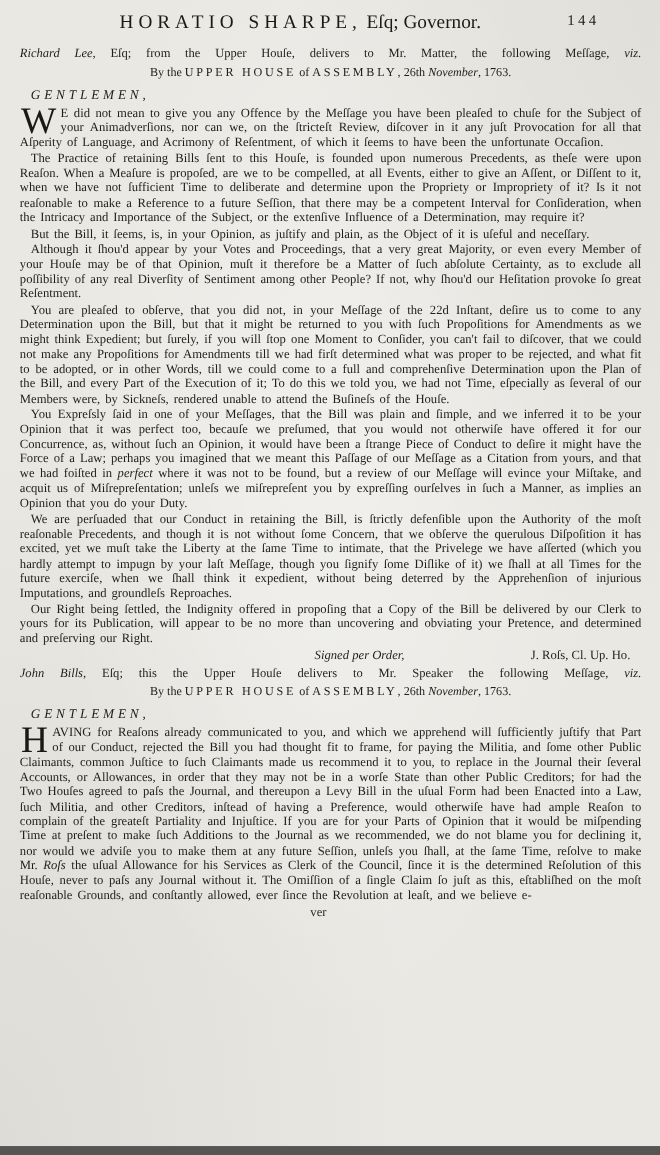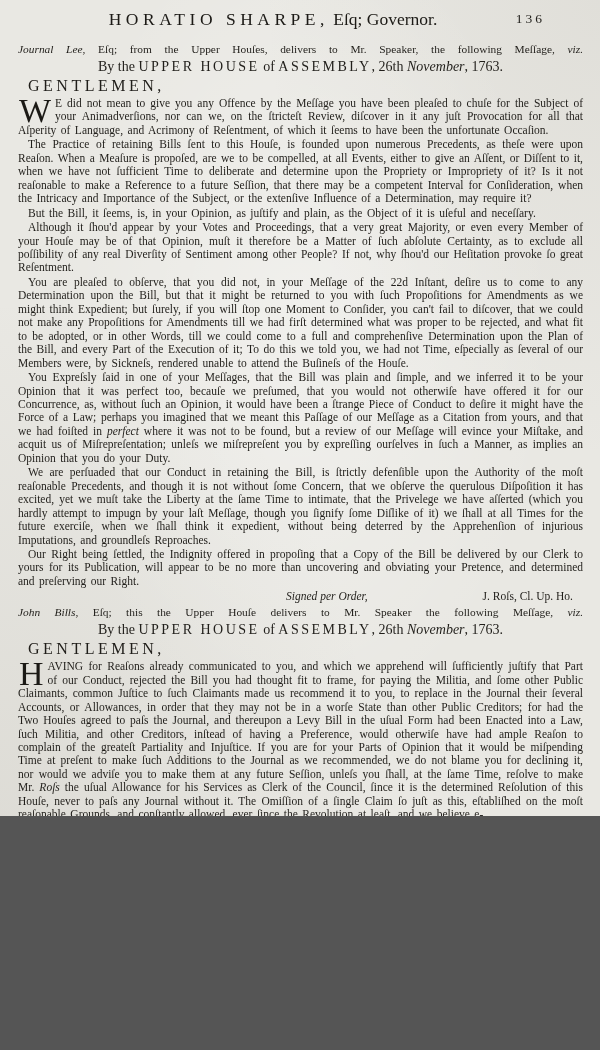--- a/index.html
+++ b/index.html
@@ -1,18 +1,18 @@
 <!DOCTYPE html>
 <html><head>
 <meta charset="utf-8">
 <style>
   html, body { margin: 0; padding: 0; background: #555; }
   .page {
     position: relative;
-    width: 600px; height: 816px;
+    width: 600px; height: 1042px;
     margin: 0 auto;
     box-sizing: border-box;
     padding: 7px 17px 0 18px;
     background-color: #e9e8e3;
     background-image:
       radial-gradient(ellipse at 50% 40%, rgba(255,255,255,0.35) 0%, rgba(255,255,255,0) 60%),
       radial-gradient(ellipse at 0% 100%, rgba(120,115,100,0.10) 0%, rgba(0,0,0,0) 45%),
       radial-gradient(ellipse at 100% 0%, rgba(120,115,100,0.08) 0%, rgba(0,0,0,0) 40%);
     font-family: "Liberation Serif", "DejaVu Serif", serif;
     color: #201e1a;
@@ -29,62 +29,62 @@
     white-space: nowrap; padding-top: 2px; color: #1c1a16;
   }
   .page-number {
     position: absolute; right: 38px; top: 4px; font-size: 13.5px; letter-spacing: 3px;
   }
   .delivery {
     font-size: 11.4px; line-height: 14px; margin-bottom: 3px;
     text-align: justify; text-align-last: justify;
   }
   .assembly-heading {
-    text-align: center; font-size: 14px; line-height: 15px; margin-bottom: 5px;
+    text-align: center; font-size: 11px; line-height: 15px; margin-bottom: 5px;
     white-space: nowrap;
   }
   .salutation {
-    font-size: 16px; letter-spacing: 3.5px;
+    font-style: italic; font-size: 12px; letter-spacing: 3.5px;
     margin: 0 0 4px 10px; line-height: 14px;
   }
   .body-par {
     margin: 0 0 1px 0;
     font-size: 11.5px; line-height: 13.45px;
     text-align: justify; word-spacing: 1.6px;
     text-indent: 10px;
   }
   .body-par.lead { text-indent: 0; }
   .dropcap {
     float: left; font-size: 34px; line-height: 25px;
     padding: 1px 4px 0 1px; color: #1b1915;
   }
   .sig-row {
     display: flex; justify-content: space-between;
     padding-left: 268px; padding-right: 10px;
     font-size: 11.5px; line-height: 14px; margin: 1px 0 2px 0; text-align: center;
   }
   .sig-left { font-style: italic; }
   .catchword {
-    text-align: left; padding-right: 22px; font-size: 11.5px; line-height: 14px;
+    text-align: center; padding-right: 22px; font-size: 11.5px; line-height: 14px;
     margin-top: 0px; color: #2a2722;
   }
   .msg2 .delivery { margin-top: 2px; }
 </style>
 </head>
 <body>
 
 <div class="page">
 
   <div class="header-row">
     <div class="page-title"><span class="sp">HORATIO SHARPE,</span><span> Eſq; Governor.</span></div>
-    <div class="page-number">136</div>
+    <div class="page-number">144</div>
   </div>
 
   <div class="msg1">
-    <div class="delivery"><span class="i">Journal Lee</span><span>, Eſq; from the Upper Houſes, delivers to Mr. Speaker, the following Meſſage, </span><span class="i">viz.</span></div>
+    <div class="delivery"><span class="i">Richard Lee</span><span>, Eſq; from the Upper Houſe, delivers to Mr. Matter, the following Meſſage, </span><span class="i">viz.</span></div>
     <div class="assembly-heading"><span>By the </span><span class="caps">UPPER HOUSE</span><span> of </span><span class="caps">ASSEMBLY</span><span>, 26th </span><span class="i">November</span><span>, 1763.</span></div>
     <div class="salutation">GENTLEMEN,</div>
 
     <p class="body-par lead"><span class="dropcap">W</span><span><span>E did not mean to give you any Offence by the Meſſage you have been pleaſed to chuſe for the Subject of your Animadverſions, nor can we, on the ſtricteſt Review, diſcover in it any juſt Provocation for all that Aſperity of Language, and Acrimony of Reſentment, of which it ſeems to have been the unfortunate Occaſion.</span></span></p>
     <p class="body-par"><span>The Practice of retaining Bills ſent to this Houſe, is founded upon numerous Precedents, as theſe were upon Reaſon.  When a Meaſure is propoſed, are we to be compelled, at all Events, either to give an Aſſent, or Diſſent to it, when we have not ſufficient Time to deliberate and determine upon the Propriety or Impropriety of it? Is it not reaſonable to make a Reference to a future Seſſion, that there may be a competent Interval for Conſideration, when the Intricacy and Importance of the Subject, or the extenſive Influence of a Determination, may require it?</span></p>
     <p class="body-par"><span>But the Bill, it ſeems, is, in your Opinion, as juſtify and plain, as the Object of it is uſeful and neceſſary.</span></p>
     <p class="body-par"><span>Although it ſhou'd appear by your Votes and Proceedings, that a very great Majority, or even every Member of your Houſe may be of that Opinion, muſt it therefore be a Matter of ſuch abſolute Certainty, as to exclude all poſſibility of any real Diverſity of Sentiment among other People? If not, why ſhou'd our Heſitation provoke ſo great Reſentment.</span></p>
     <p class="body-par"><span>You are pleaſed to obſerve, that you did not, in your Meſſage of the 22d Inſtant, deſire us to come to any Determination upon the Bill, but that it might be returned to you with ſuch Propoſitions for Amendments as we might think Expedient; but ſurely, if you will ſtop one Moment to Conſider, you can't fail to diſcover, that we could not make any Propoſitions for Amendments till we had firſt determined what was proper to be rejected, and what fit to be adopted, or in other Words, till we could come to a full and comprehenſive Determination upon the Plan of the Bill, and every Part of the Execution of it; To do this we told you, we had not Time, eſpecially as ſeveral of our Members were, by Sickneſs, rendered unable to attend the Buſineſs of the Houſe.</span></p>
     <p class="body-par"><span>You Expreſsly ſaid in one of your Meſſages, that the Bill was plain and ſimple, and we inferred it to be your Opinion that it was perfect too, becauſe we preſumed, that you would not otherwiſe have offered it for our Concurrence, as, without ſuch an Opinion, it would have been a ſtrange Piece of Conduct to deſire it might have the Force of a Law; perhaps you imagined that we meant this Paſſage of our Meſſage as a Citation from yours, and that we had foiſted in </span><span class="i">perfect</span><span> where it was not to be found, but a review of our Meſſage will evince your Miſtake, and acquit us of Miſrepreſentation; unleſs we miſrepreſent you by expreſſing ourſelves in ſuch a Manner, as implies an Opinion that you do your Duty.</span></p>
     <p class="body-par"><span>We are perſuaded that our Conduct in retaining the Bill, is ſtrictly defenſible upon the Authority of the moſt reaſonable Precedents, and though it is not without ſome Concern, that we obſerve the querulous Diſpoſition it has excited, yet we muſt take the Liberty at the ſame Time to intimate, that the Privelege we have aſſerted (which you hardly attempt to impugn by your laſt Meſſage, though you ſignify ſome Diſlike of it) we ſhall at all Times for the future exerciſe, when we ſhall think it expedient, without being deterred by the Apprehenſion of injurious Imputations, and groundleſs Reproaches.</span></p>

